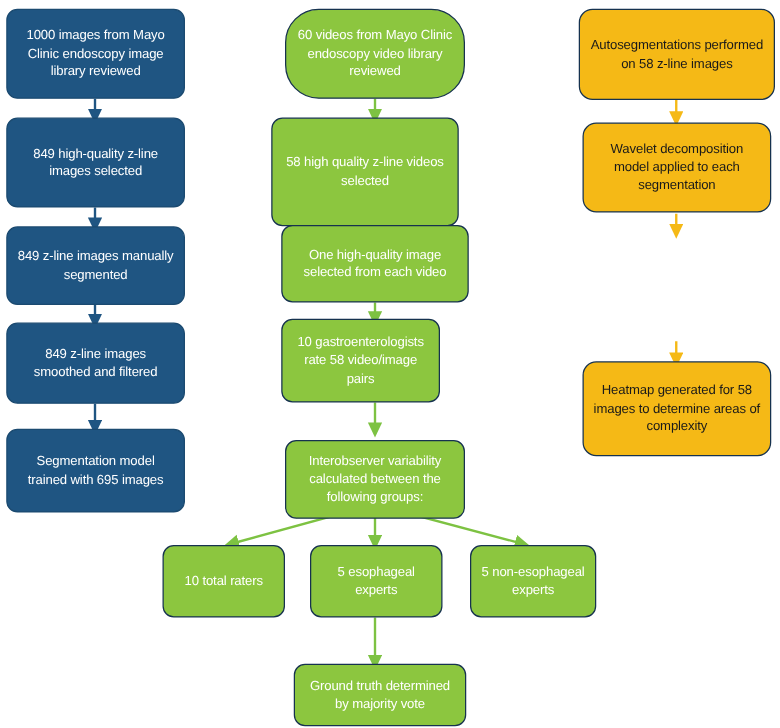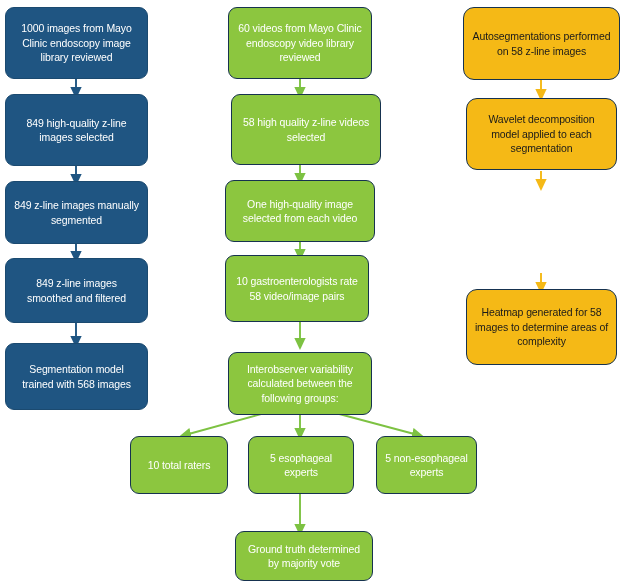--- a/index.html
+++ b/index.html
@@ -104,33 +104,33 @@
   <div class="node navy" style="left:5px;  top:94px;  width:143px; height:72px;">
     <span>849 high-quality z-line images selected</span>
   </div>
   <div class="node navy" style="left:5px;  top:181px; width:143px; height:63px;">
     <span>849 z-line images manually segmented</span>
   </div>
   <div class="node navy" style="left:5px;  top:258px; width:143px; height:65px;">
     <span>849 z-line images smoothed and filtered</span>
   </div>
   <div class="node navy" style="left:5px;  top:343px; width:143px; height:67px;">
-    <span>Segmentation model trained with 568 images</span>
+    <span>Segmentation model trained with 695 images</span>
   </div>
 
-  <div class="node green" style="left:228px; top:7px;   width:144px; height:72px;">
+  <div class="node green" style="left:228px; top:7px;   width:144px; height:72px;border-radius:27px;">
     <span>60 videos from Mayo Clinic endoscopy video library reviewed</span>
   </div>
-  <div class="node green" style="left:231px; top:94px;  width:150px; height:71px;align-items:center;">
+  <div class="node green" style="left:217px; top:94px;  width:150px; height:87px;align-items:center;">
     <span>58 high quality z-line videos selected</span>
   </div>
   <div class="node green" style="left:225px; top:180px; width:150px; height:62px;">
     <span>One high-quality image selected from each video</span>
   </div>
-  <div class="node green" style="left:225px; top:255px; width:144px; height:67px;">
+  <div class="node green" style="left:225px; top:255px; width:127px; height:67px;">
     <span>10 gastroenterologists rate 58 video/image pairs</span>
   </div>
   <div class="node green" style="left:228px; top:352px; width:144px; height:63px;">
     <span>Interobserver variability calculated between the following groups:</span>
   </div>
   <div class="node green" style="left:130px; top:436px; width:98px;  height:58px;justify-content:flex-end;">
     <span>10 total raters</span>
   </div>
   <div class="node green" style="left:248px; top:436px; width:106px; height:58px;">
     <span>5 esophageal experts</span>

